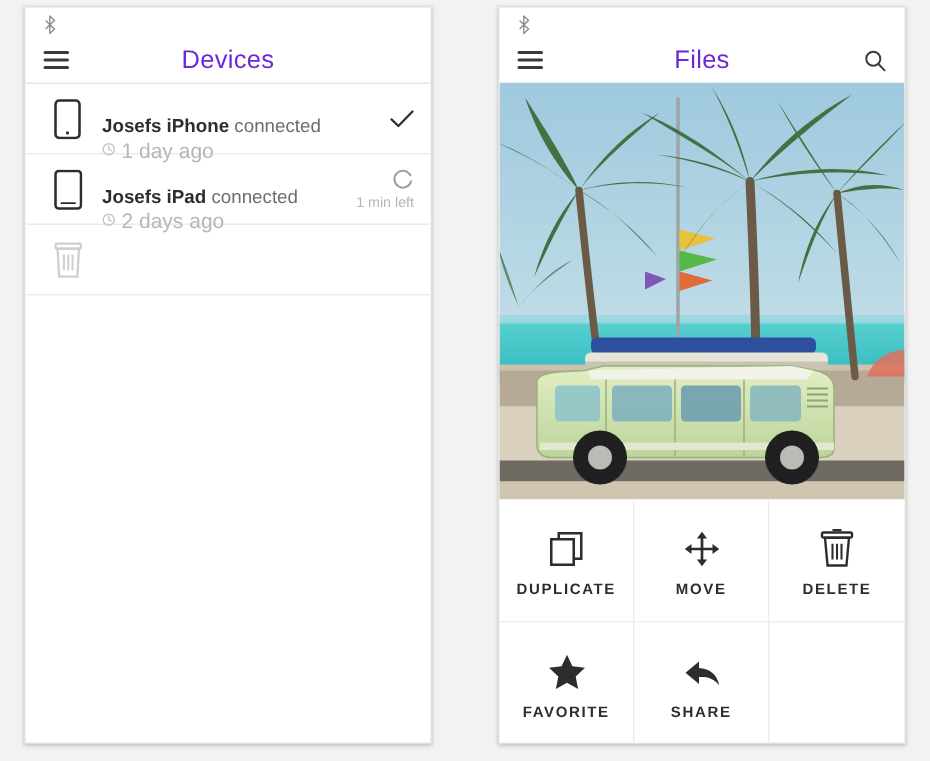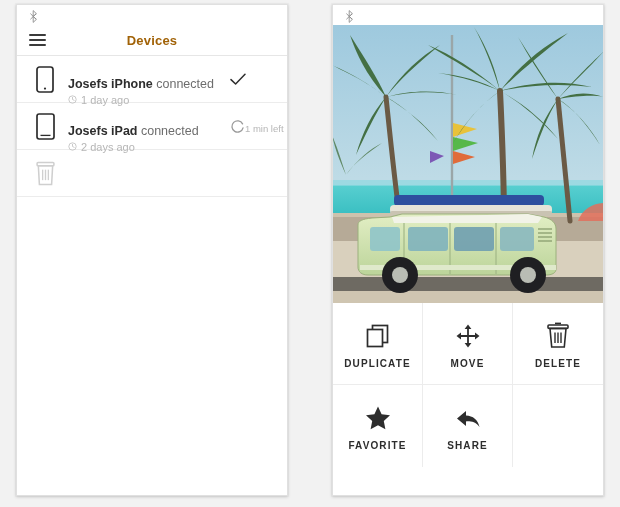--- a/index.html
+++ b/index.html
@@ -26,21 +26,21 @@
   .bt-icon { display: block; }
   .appbar {
     height: 30px; display: flex; align-items: center;
     padding: 0 12px; position: relative;
   }
   .hamburger { width: 17px; height: 12px; display: flex; flex-direction: column;
                justify-content: space-between; cursor: pointer; }
   .hamburger i { display: block; height: 2px; background: #3b3b3b; border-radius: 1px; }
   .appbar-title {
     position: absolute; left: 0; right: 0; text-align: center;
-    font-size: 13px; color: #a16207; font-weight: 700; letter-spacing: .2px;
+    font-size: 17px; color: #6d28d9; font-weight: 400; letter-spacing: .2px;
     pointer-events: none;
   }
   .appbar-right { margin-left: auto; display: flex; align-items: center; z-index: 2; }
   .divider-line { height: 1px; background: #e6e6e6; }
 
   
   .device-list { background: #fff; }
   .device-row {
     display: flex; align-items: center;
     height: 47px; padding: 0 11px 0 13px;
@@ -49,23 +49,23 @@
   }
   .device-row.muted .dev-name,
   .device-row.muted .dev-state { color: #bdbdbd; }
   .device-row.muted .dev-sub { color: #d6d6d6; }
   .dev-icon { width: 30px; flex: 0 0 30px; display: flex; align-items: center; justify-content: center; }
   .dev-text { flex: 1 1 auto; padding-left: 8px; min-width: 0; margin-top: 24px; }
   .dev-line1 { font-size: 12.5px; line-height: 15px; white-space: nowrap; }
   .dev-name { font-weight: bold; color: #2d2d2d; }
   .dev-state { color: #6d6d6d; font-weight: normal; }
   .dev-line2 { display: flex; align-items: center; gap: 4px; margin-top: 2px; }
-  .dev-sub { font-size: 11px; color: #b6b6b6; line-height: 12px; }
-  .dev-right { flex: 0 0 auto; width: 46px; display: flex; flex-direction: row;
-               align-items: flex-end; justify-content: space-between; }
+  .dev-sub { font-size: 14px; color: #b6b6b6; line-height: 12px; }
+  .dev-right { flex: 0 0 auto; width: 46px; display: flex; flex-direction: column;
+               align-items: flex-end; justify-content: flex-end; }
   .dev-eta { font-size: 9.5px; color: #b6b6b6; margin-top: 3px; white-space: nowrap; }
 
   
   .photo { width: 100%; height: 278px; display: block; }
 
   
   .action-grid { display: grid; grid-template-columns: 1fr 1fr 1fr; }
   .action-cell {
     height: 82px;
     display: flex; flex-direction: column; align-items: center; justify-content: center;
@@ -185,20 +185,36 @@
   <div class="phone" id="files-panel">
 
     <div class="statusbar">
       <span>
         <svg class="bt-icon" width="9" height="13" viewBox="0 0 9 13">
           <path d="M4.2 0.6 L7.4 3.7 L4.2 6.5 L4.2 0.6 Z M4.2 6.5 L7.4 9.3 L4.2 12.4 L4.2 6.5 Z M1.4 3.6 L7.2 9.3 M1.4 9.3 L7.2 3.6" fill="none" stroke="#8d8d8d" stroke-width="0.9" stroke-linejoin="round"></path>
         </svg>
       </span>
     </div>
 
+    <div class="appbar">
+      <div class="hamburger">
+        <i></i>
+          <i></i>
+          <i></i>
+      </div>
+      <div class="appbar-title">Files</div>
+      <div class="appbar-right">
+        <span>
+          <svg width="15" height="15" viewBox="0 0 16 16" style="display:block">
+            <circle cx="6.6" cy="6.6" r="5" fill="none" stroke="#3b3b3b" stroke-width="1.4"></circle>
+            <line x1="10.3" y1="10.3" x2="14.6" y2="14.8" stroke="#3b3b3b" stroke-width="1.4" stroke-linecap="round"></line>
+          </svg>
+        </span>
+      </div>
+    </div>
 
     <svg class="photo" viewBox="0 0 272 278" preserveAspectRatio="xMidYMid slice">
       <defs>
         <linearGradient id="sky" x1="0" y1="0" x2="0" y2="1">
           <stop offset="0" stop-color="#9ec9de"></stop>
           <stop offset="0.55" stop-color="#bedbe6"></stop>
           <stop offset="1" stop-color="#d6e6e8"></stop>
         </linearGradient>
         <linearGradient id="seaG" x1="0" y1="0" x2="0" y2="1">
           <stop offset="0" stop-color="#58cfd0"></stop>

